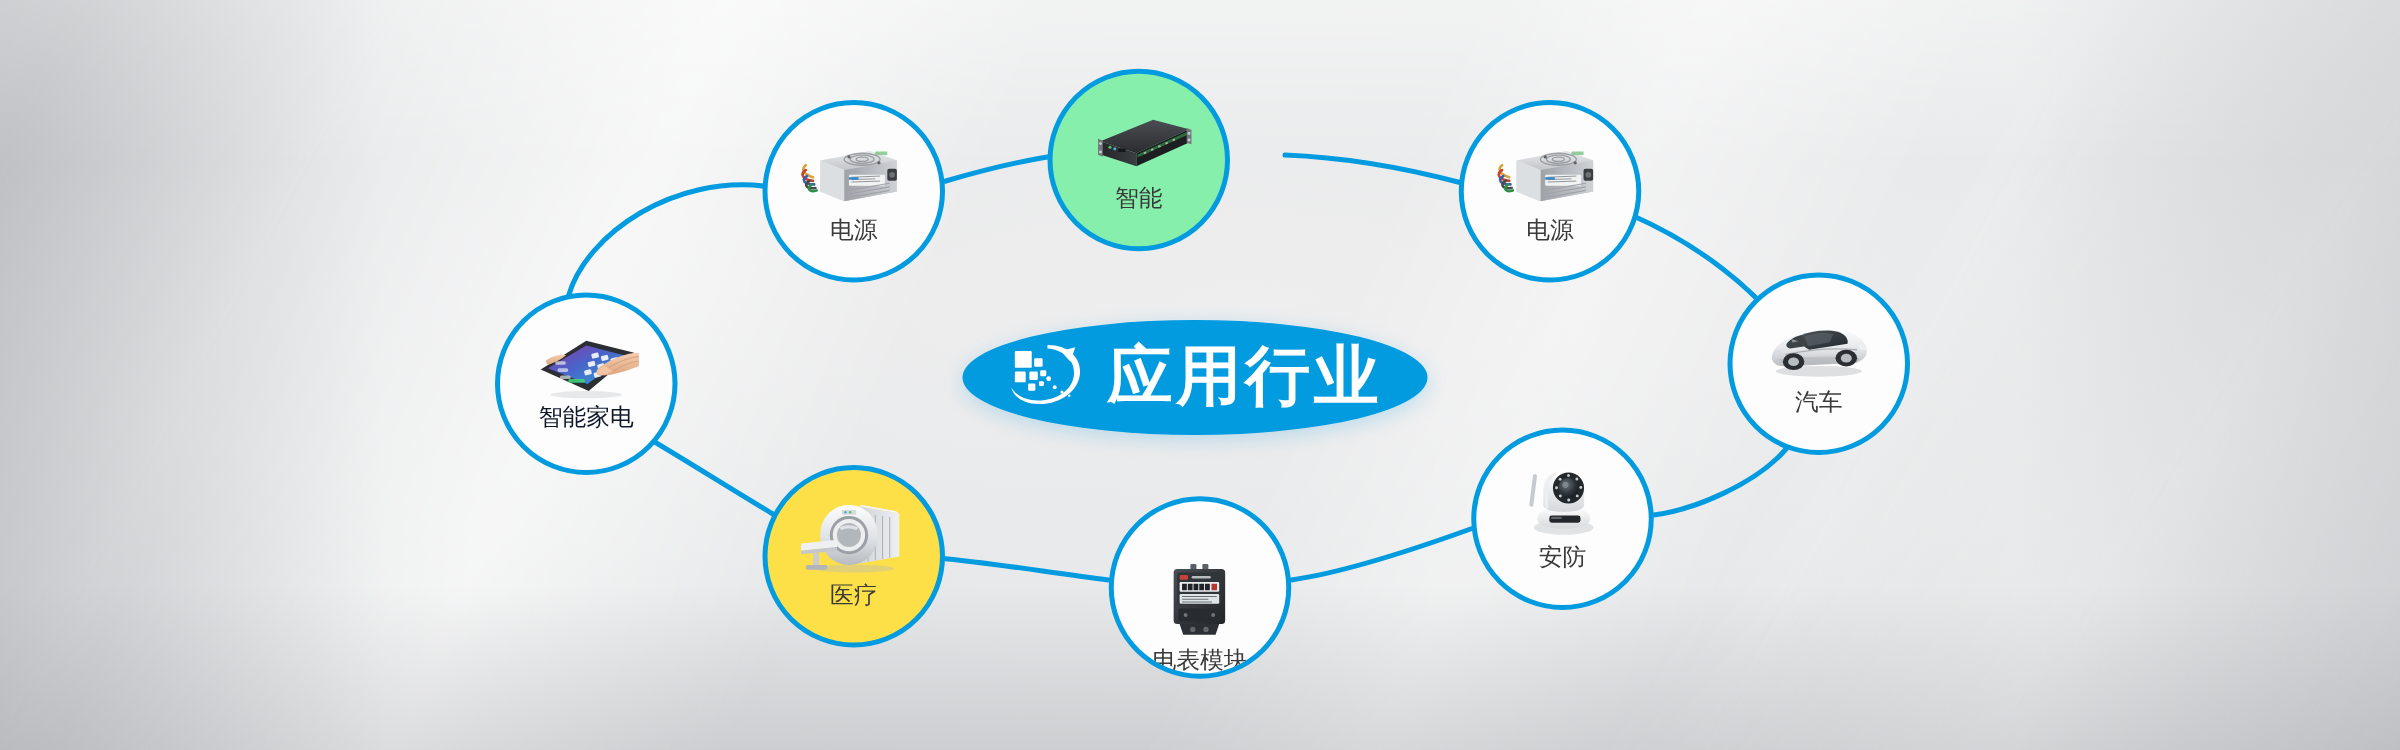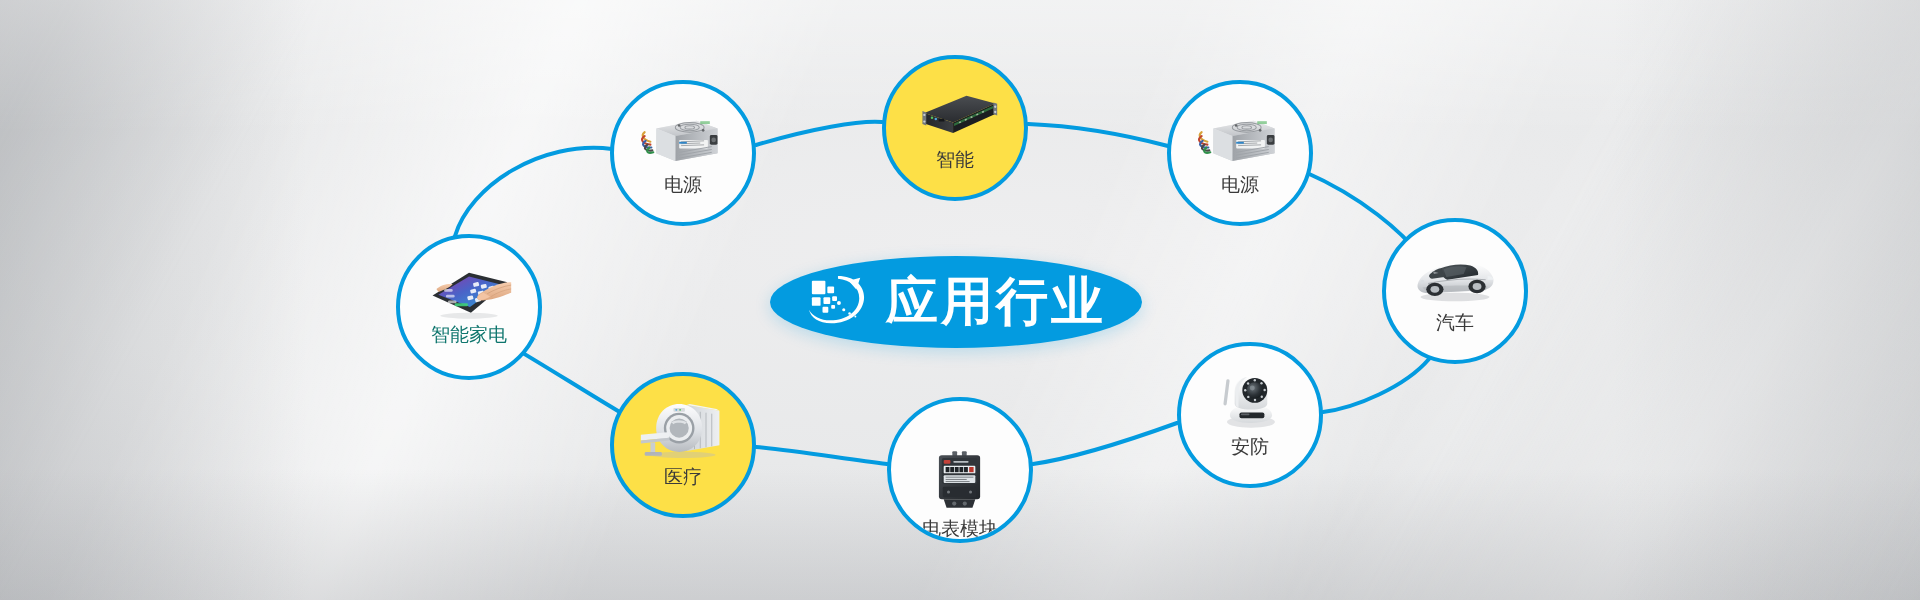--- a/index.html
+++ b/index.html
@@ -187,21 +187,21 @@
             <line x1="44" y1="54" x2="78" y2="48"></line>
       <line x1="44" y1="57" x2="78" y2="51"></line>
     </g>
 
     <rect x="76" y="33" width="8" height="10" rx="1.5" fill="#3b3e41"></rect>
     <circle cx="80" cy="38" r="2.4" fill="#6d7174"></circle>
         </svg>
       </div>
       <div class="label" style="color: rgb(58, 58, 58);">电源</div>
     </div>
-    <div class="node" style="left: 882px; top: 55px; width: 146px; height: 146px; border-color: rgb(3, 155, 224); background: #fde047;">
+    <div class="node" style="left: 838px; top: 55px; width: 146px; height: 146px; border-color: rgb(3, 155, 224); background: #86efac;">
       <div class="art">
         <svg viewBox="0 0 96 70" xmlns="http://www.w3.org/2000/svg">
     <defs>
       <linearGradient id="srvT" x1="0" y1="0" x2="0" y2="1">
         <stop offset="0" stop-color="#4a4d51"></stop>
               <stop offset="1" stop-color="#2a2c30"></stop>
             </linearGradient>
       <linearGradient id="srvF" x1="0" y1="0" x2="1" y2="0">
         <stop offset="0" stop-color="#232528"></stop>
               <stop offset="1" stop-color="#3b3e42"></stop>
@@ -522,15 +522,15 @@
              C70 49 82 45 92 41 Z" fill="url(#skin)"></path>
     <path d="M63 41 C58 43 55 46 58 48 C61 50 67 47 70 45 Z" fill="#f3c4a3"></path>
     <path d="M92 33 C84 34 74 38 67 42" fill="none" stroke="#c9946f" stroke-width="1" opacity=".6"></path>
     <path d="M92 37 C85 38 77 41 71 45" fill="none" stroke="#c9946f" stroke-width="1" opacity=".45"></path>
 
     <path d="M14 37 C18 33 26 31 31 32 C28 35 22 38 16 40 Z" fill="url(#skin)"></path>
 
     <ellipse cx="48" cy="65" rx="30" ry="3" fill="#b6b9bd" opacity=".3"></ellipse>
         </svg>
       </div>
-      <div class="label" style="color: #0f766e;">智能家电</div>
+      <div class="label" style="color: #0f172a;">智能家电</div>
     </div>
   </div>
 
 </body></html>

